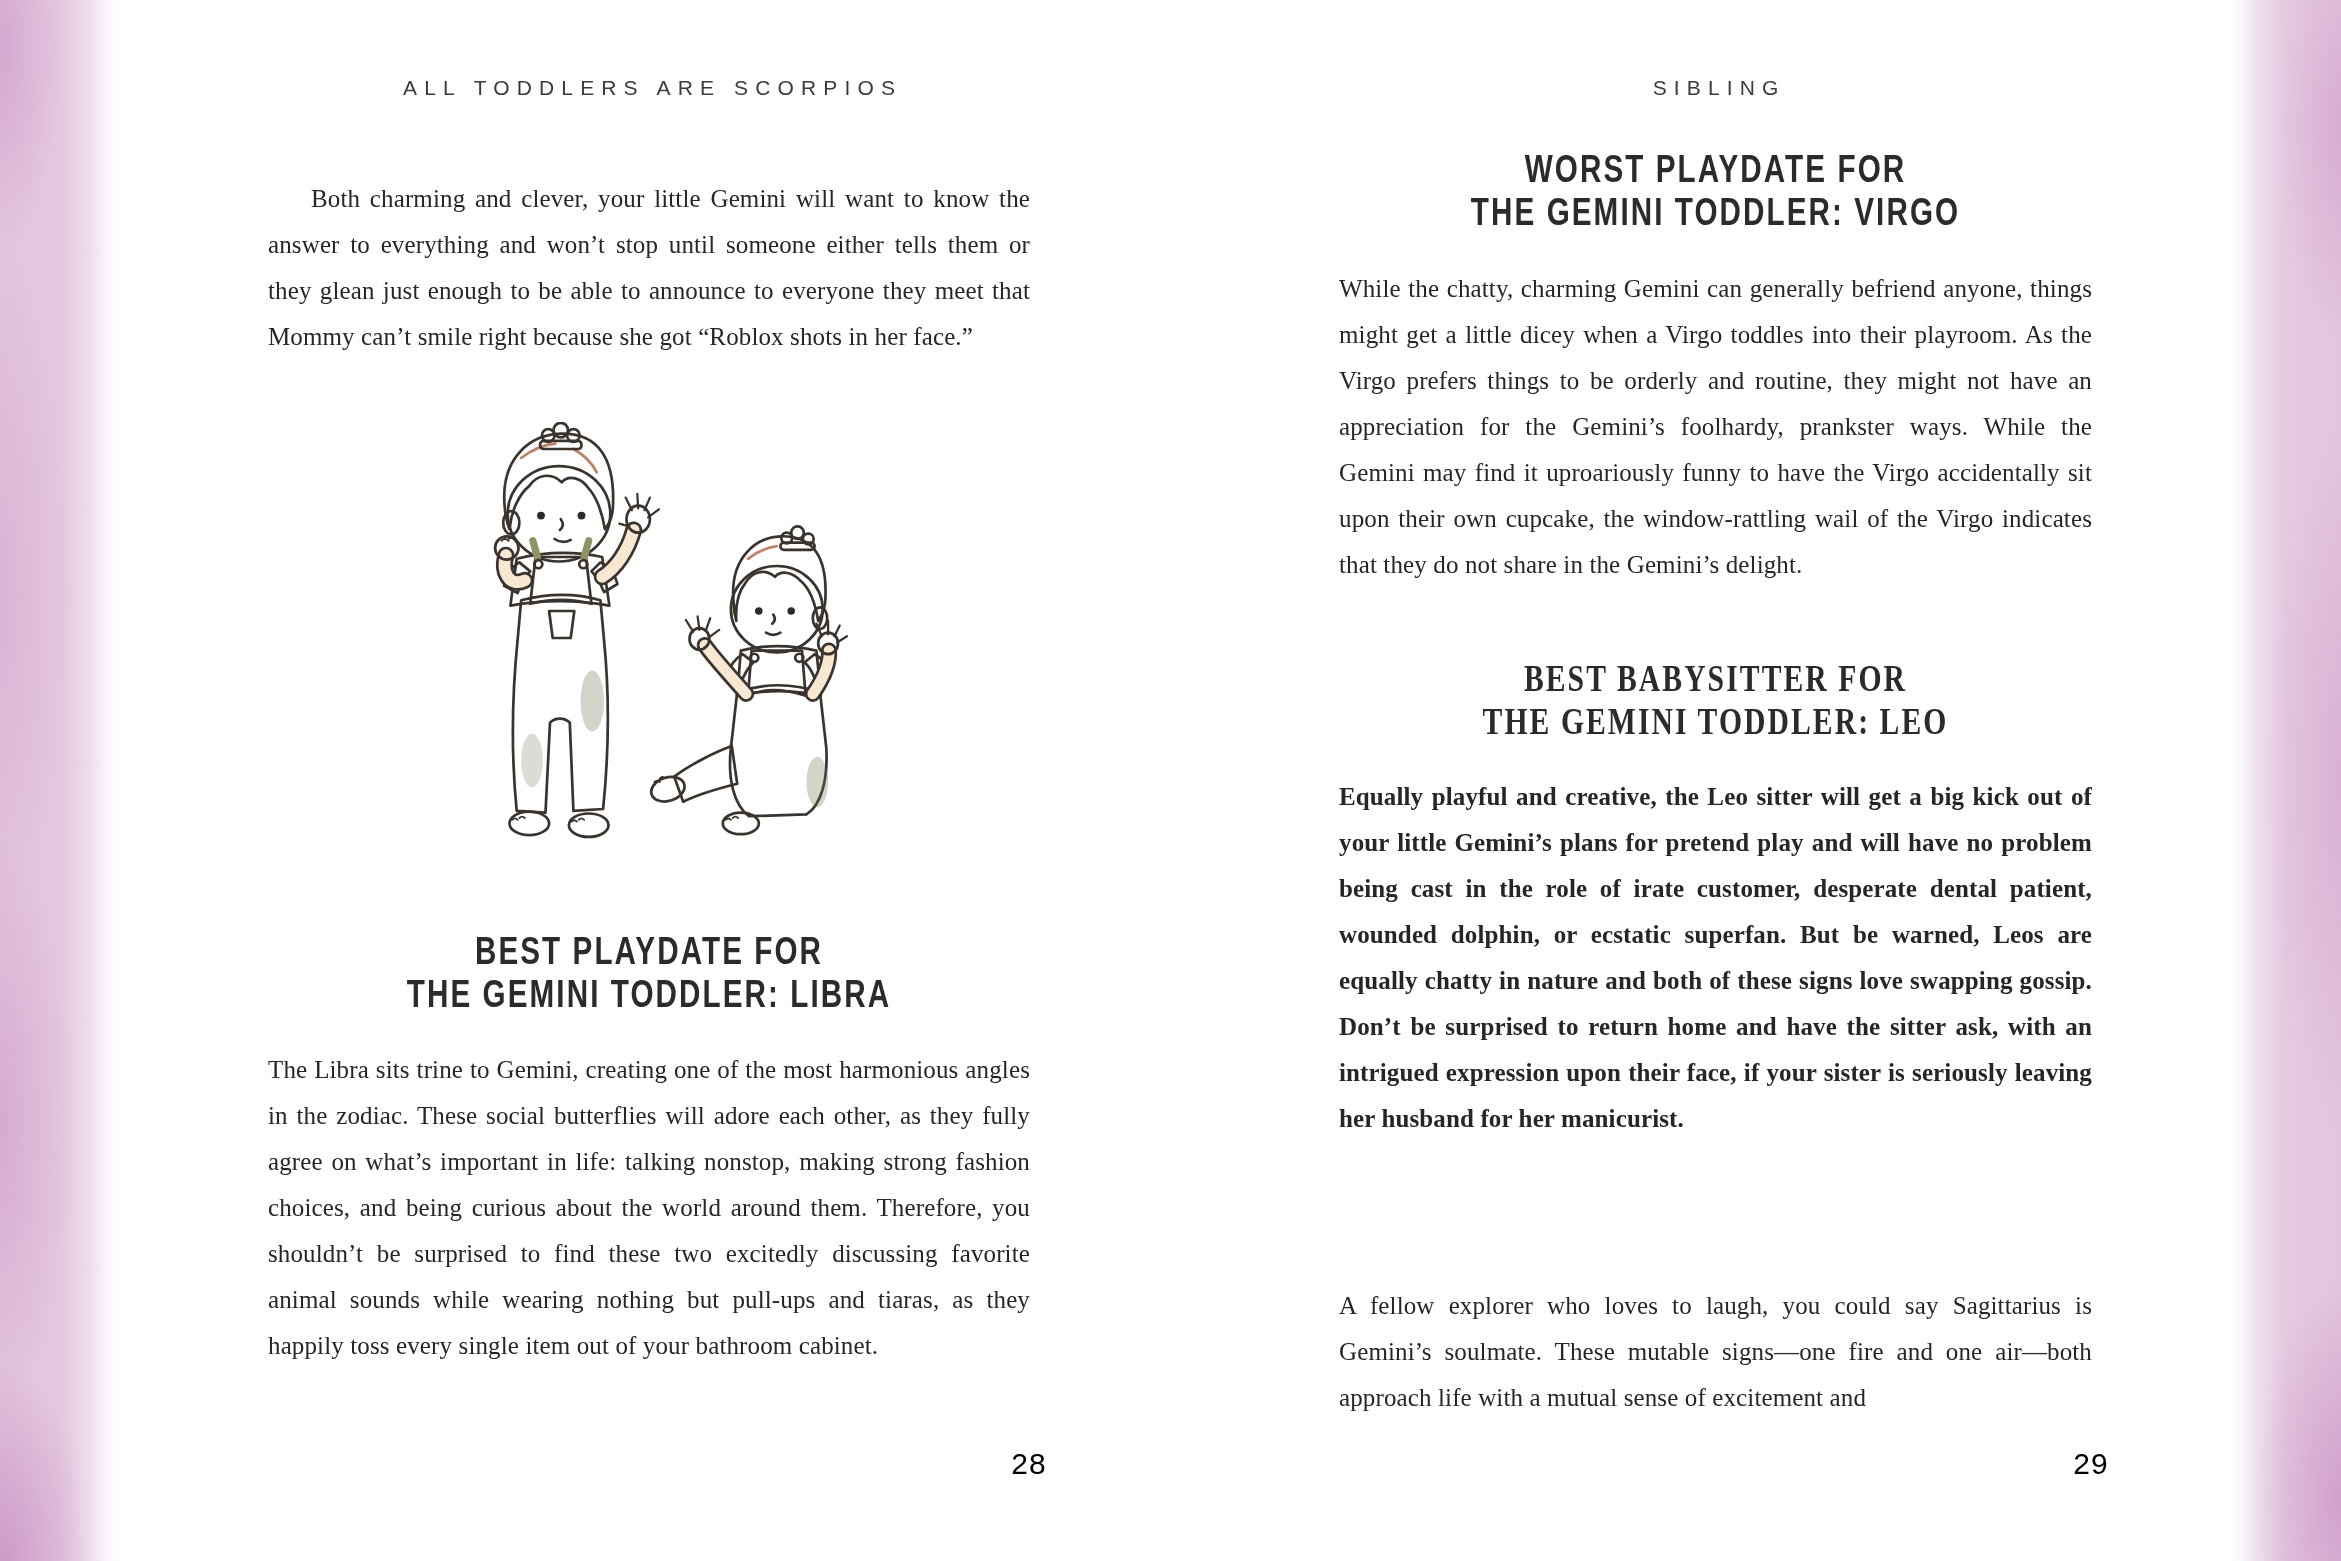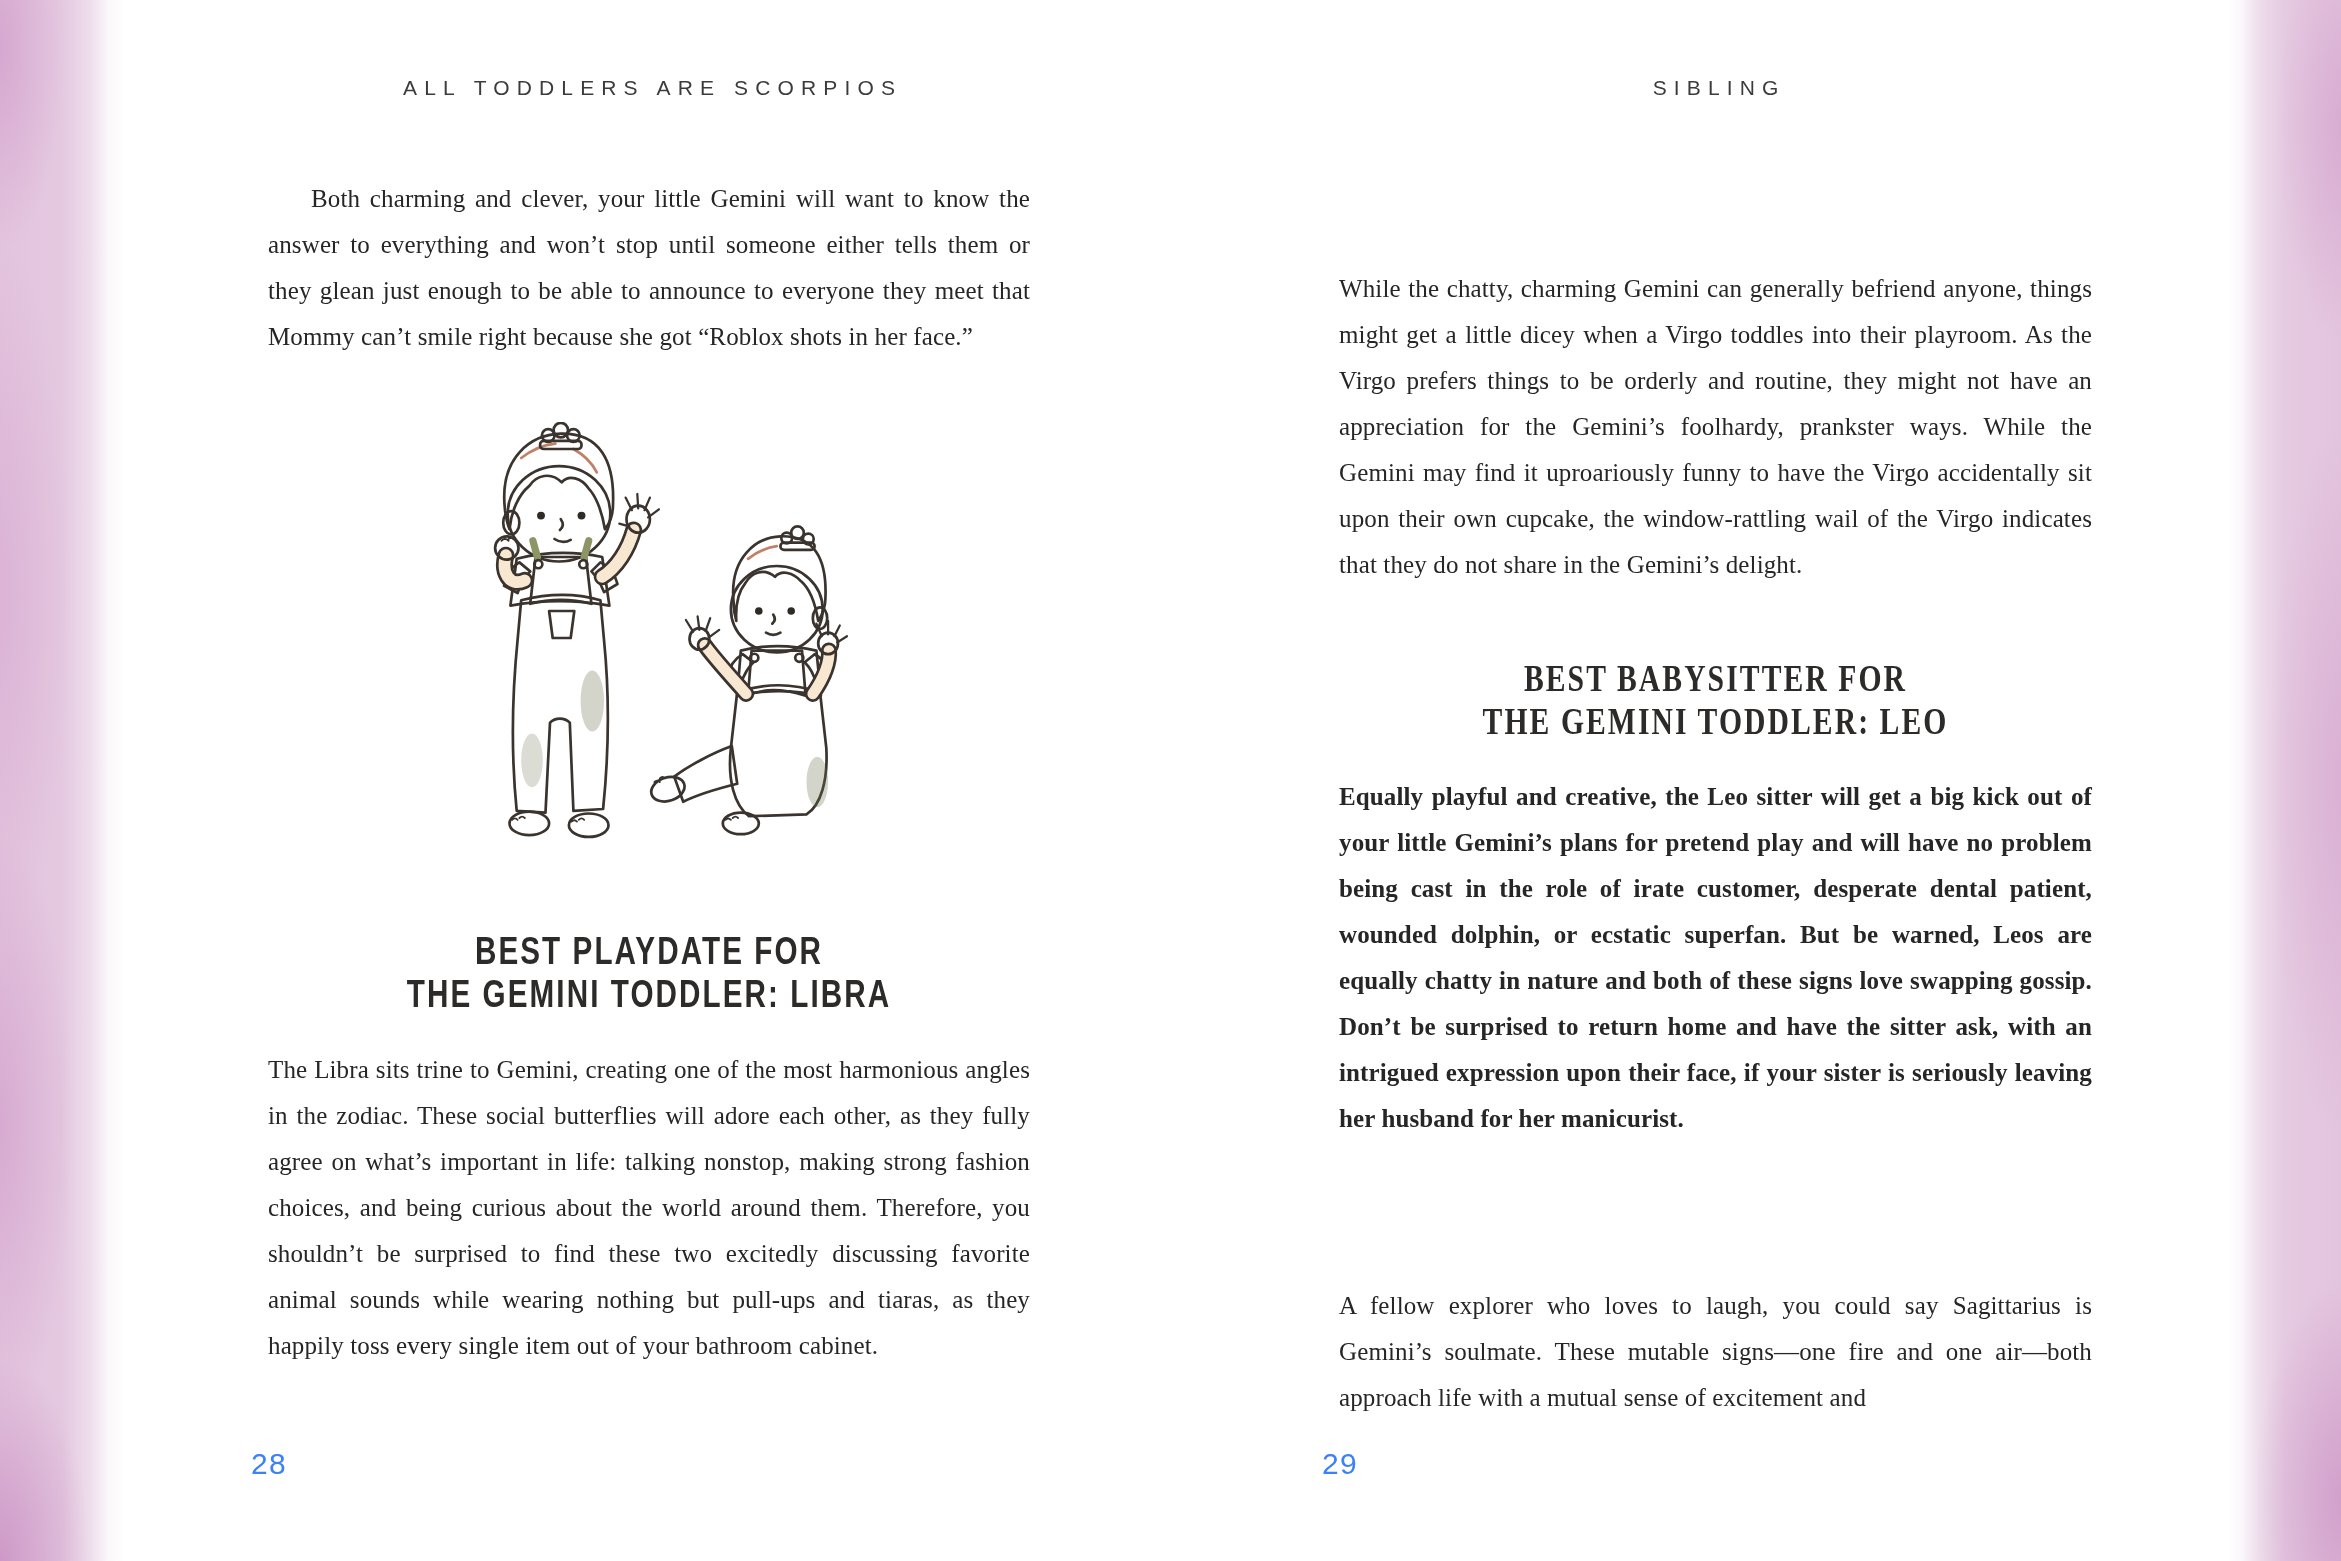--- a/index.html
+++ b/index.html
@@ -53,23 +53,23 @@
     position:absolute;left:0;right:0;margin:0;text-align:center;
     font-family:"Liberation Sans", sans-serif;
     font-weight:700;font-size:38px;line-height:43px;color:#2d2b29;
   }
   .section-heading .hline{
     display:block;transform:scaleX(0.78);transform-origin:50% 50%;
     letter-spacing:0.07em;white-space:nowrap;
   }
 
   .page-number{
-    position:absolute;left:0;right:0;top:1448px;text-align:left;
+    position:absolute;left:0;right:0;top:1448px;text-align:right;
     font-family:"Liberation Sans", sans-serif;
-    font-size:30px;line-height:31px;color:#3b82f6;letter-spacing:0.04em;
+    font-size:30px;line-height:31px;color:#000000;letter-spacing:0.04em;
   }
 
   .illustration{position:absolute;top:422px;left:50%;transform:translateX(-50%);}
 
   
   .lp-head{top:77px;}
   .lp-intro{top:159px;}
   .lp-h2{top:930px;}
   .lp-para{top:1030px;}
 
@@ -216,20 +216,24 @@
 
   <p class="body-para lp-para">The Libra sits trine to Gemini, creating one of the most harmonious angles in the zodiac. These social butterflies will adore each other, as they fully agree on what’s important in life: talking nonstop, making strong fashion choices, and being curious about the world around them. Therefore, you shouldn’t be surprised to find these two excitedly discussing favorite animal sounds while wearing nothing but pull-ups and tiaras, as they happily toss every single item out of your bathroom cabinet.</p>
 
   <div class="page-number">28</div>
 </div>
 
 <div class="col col-right">
 
   <div class="running-head rp-head">SIBLING</div>
 
+  <h2 class="section-heading rp-h2-virgo">
+    <span class="hline">WORST PLAYDATE FOR</span>
+    <span class="hline">THE GEMINI TODDLER: VIRGO</span>
+  </h2>
   <p class="body-para rp-para-virgo">While the chatty, charming Gemini can generally befriend anyone, things might get a little dicey when a Virgo toddles into their playroom. As the Virgo prefers things to be orderly and routine, they might not have an appreciation for the Gemini’s foolhardy, prankster ways. While the Gemini may find it uproariously funny to have the Virgo accidentally sit upon their own cupcake, the window-rattling wail of the Virgo indicates that they do not share in the Gemini’s delight.</p>
 
   <h2 class="section-heading rp-h2-leo">
     <span class="hline">BEST BABYSITTER FOR</span>
     <span class="hline">THE GEMINI TODDLER: LEO</span>
   </h2>
   <p class="body-para rp-para-leo">Equally playful and creative, the Leo sitter will get a big kick out of your little Gemini’s plans for pretend play and will have no problem being cast in the role of irate customer, desperate dental patient, wounded dolphin, or ecstatic superfan. But be warned, Leos are equally chatty in nature and both of these signs love swapping gossip. Don’t be surprised to return home and have the sitter ask, with an intrigued expression upon their face, if your sister is seriously leaving her husband for her manicurist.</p>
 
   <p class="body-para rp-para-sag">A fellow explorer who loves to laugh, you could say Sagittarius is Gemini’s soulmate. These mutable signs—one fire and one air—both approach life with a mutual sense of excitement and</p>
 

